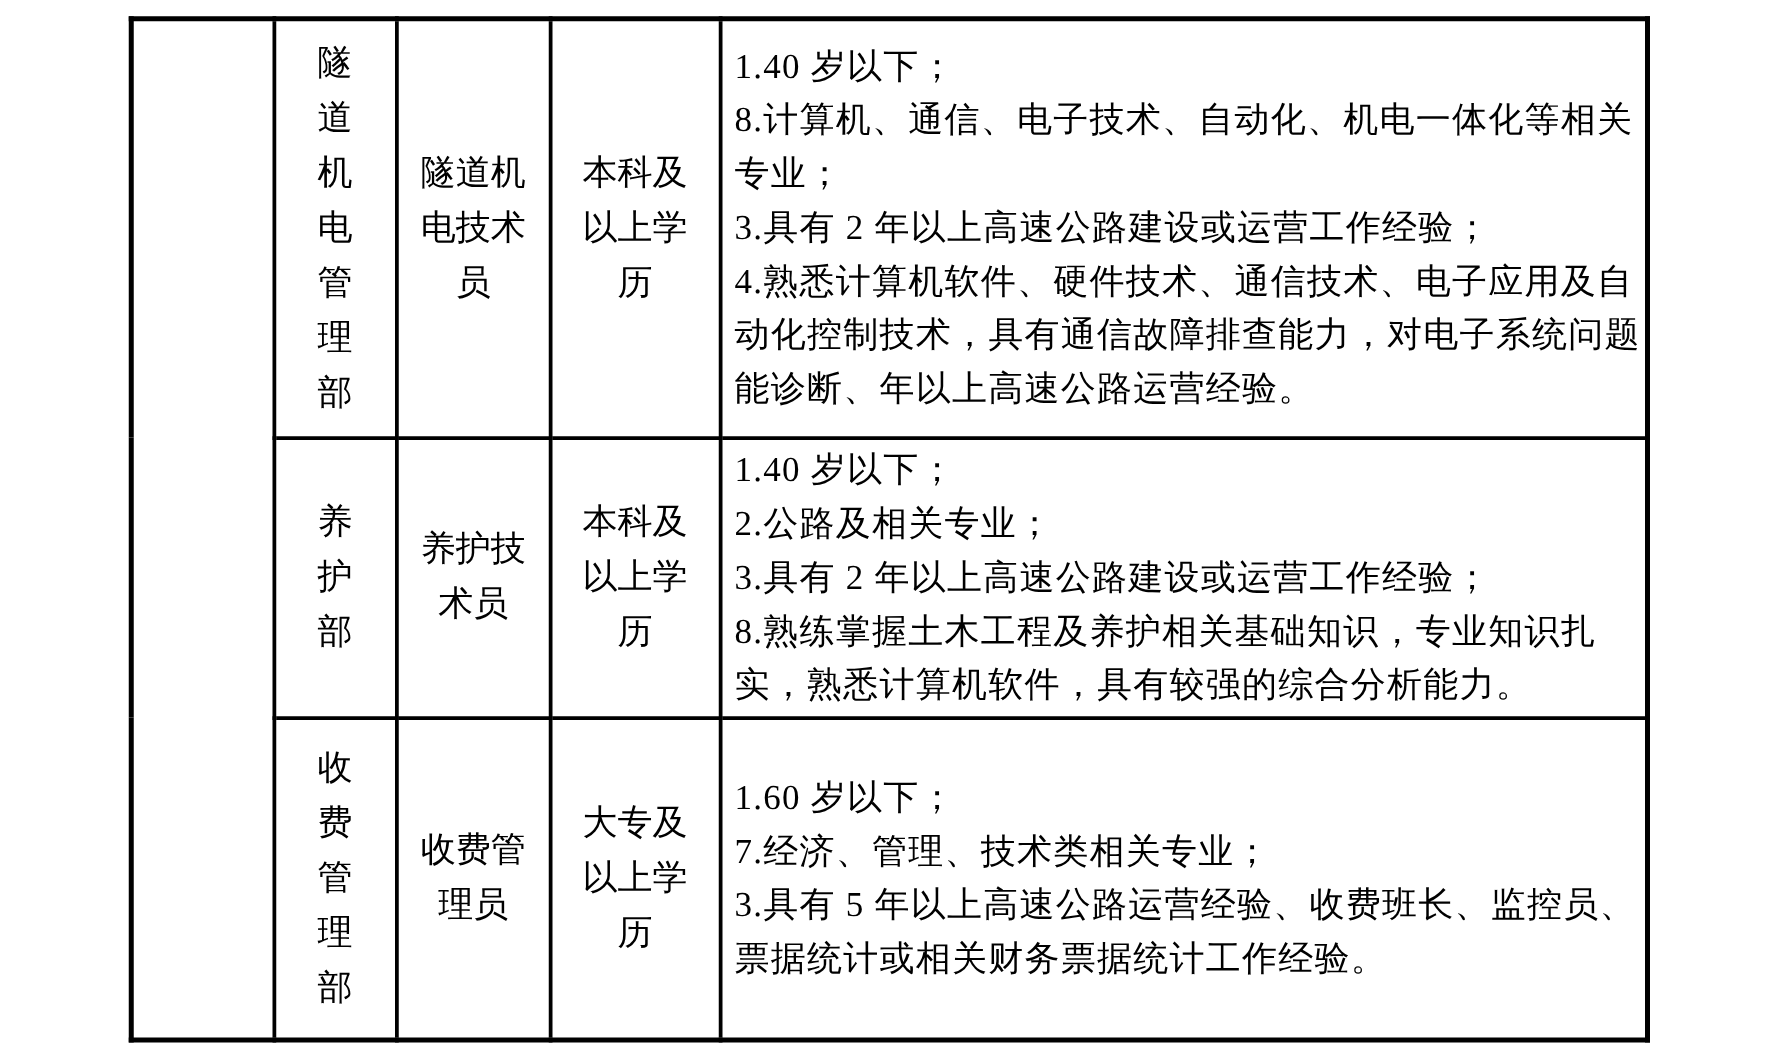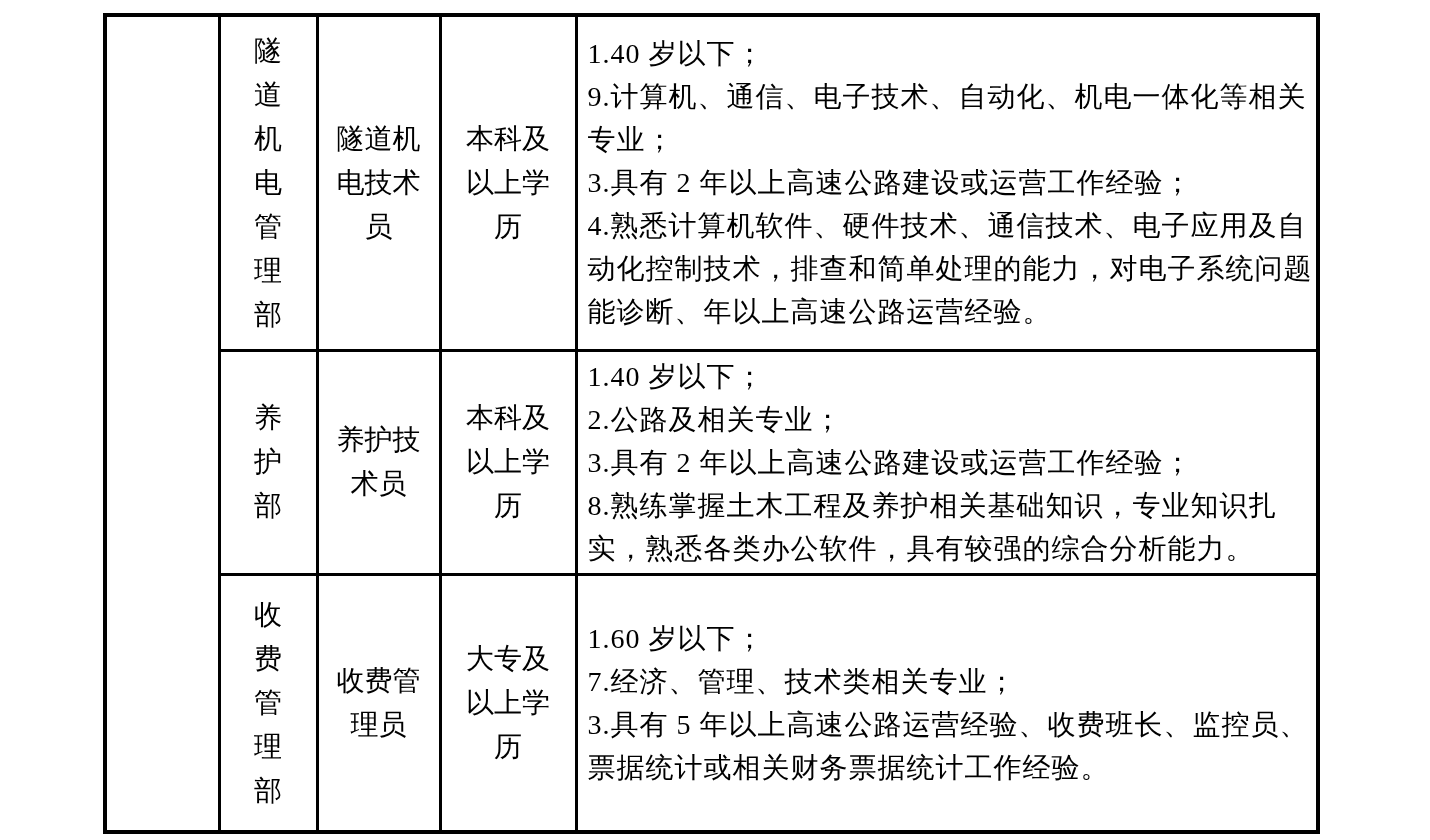--- a/index.html
+++ b/index.html
@@ -84,25 +84,25 @@
         <td>
           <div class="stack">
               <div class="line">本科及</div>
               <div class="line">以上学</div>
               <div class="line">历</div>
             </div>
         </td>
         <td>
           <div class="req-wrap">
               <div class="req-line">1.40 岁以下；</div>
-              <div class="req-line">9.计算机、通信、电子技术、自动化、机电一体化等相关</div>
+              <div class="req-line">8.计算机、通信、电子技术、自动化、机电一体化等相关</div>
               <div class="req-line">专业；</div>
               <div class="req-line">3.具有 2 年以上高速公路建设或运营工作经验；</div>
               <div class="req-line">4.熟悉计算机软件、硬件技术、通信技术、电子应用及自</div>
-              <div class="req-line">动化控制技术，排查和简单处理的能力，对电子系统问题</div>
+              <div class="req-line">动化控制技术，具有通信故障排查能力，对电子系统问题</div>
               <div class="req-line">能诊断、年以上高速公路运营经验。</div>
             </div>
         </td>
       </tr>
       <tr class="r1">
         <td>
           <div class="stack">
               <div class="line">养</div>
               <div class="line">护</div>
               <div class="line">部</div>
@@ -120,21 +120,21 @@
               <div class="line">以上学</div>
               <div class="line">历</div>
             </div>
         </td>
         <td>
           <div class="req-wrap">
               <div class="req-line">1.40 岁以下；</div>
               <div class="req-line">2.公路及相关专业；</div>
               <div class="req-line">3.具有 2 年以上高速公路建设或运营工作经验；</div>
               <div class="req-line">8.熟练掌握土木工程及养护相关基础知识，专业知识扎</div>
-              <div class="req-line">实，熟悉各类办公软件，具有较强的综合分析能力。</div>
+              <div class="req-line">实，熟悉计算机软件，具有较强的综合分析能力。</div>
             </div>
         </td>
       </tr>
       <tr class="r2">
         <td>
           <div class="stack">
               <div class="line">收</div>
               <div class="line">费</div>
               <div class="line">管</div>
               <div class="line">理</div>

